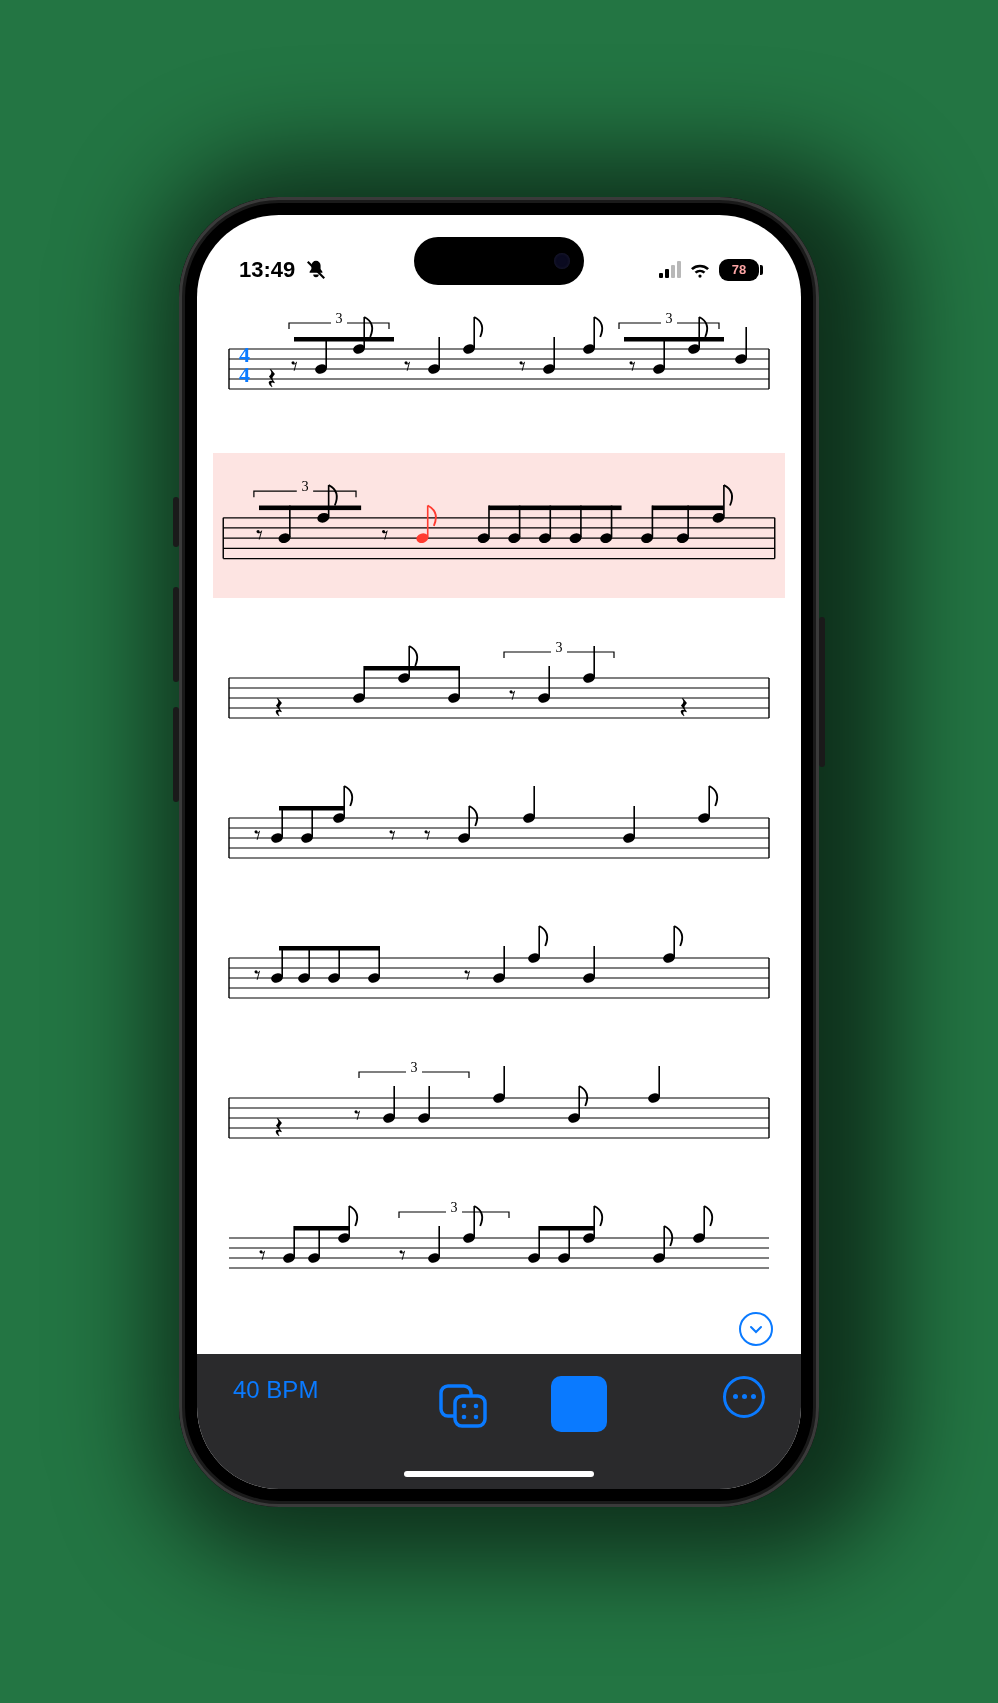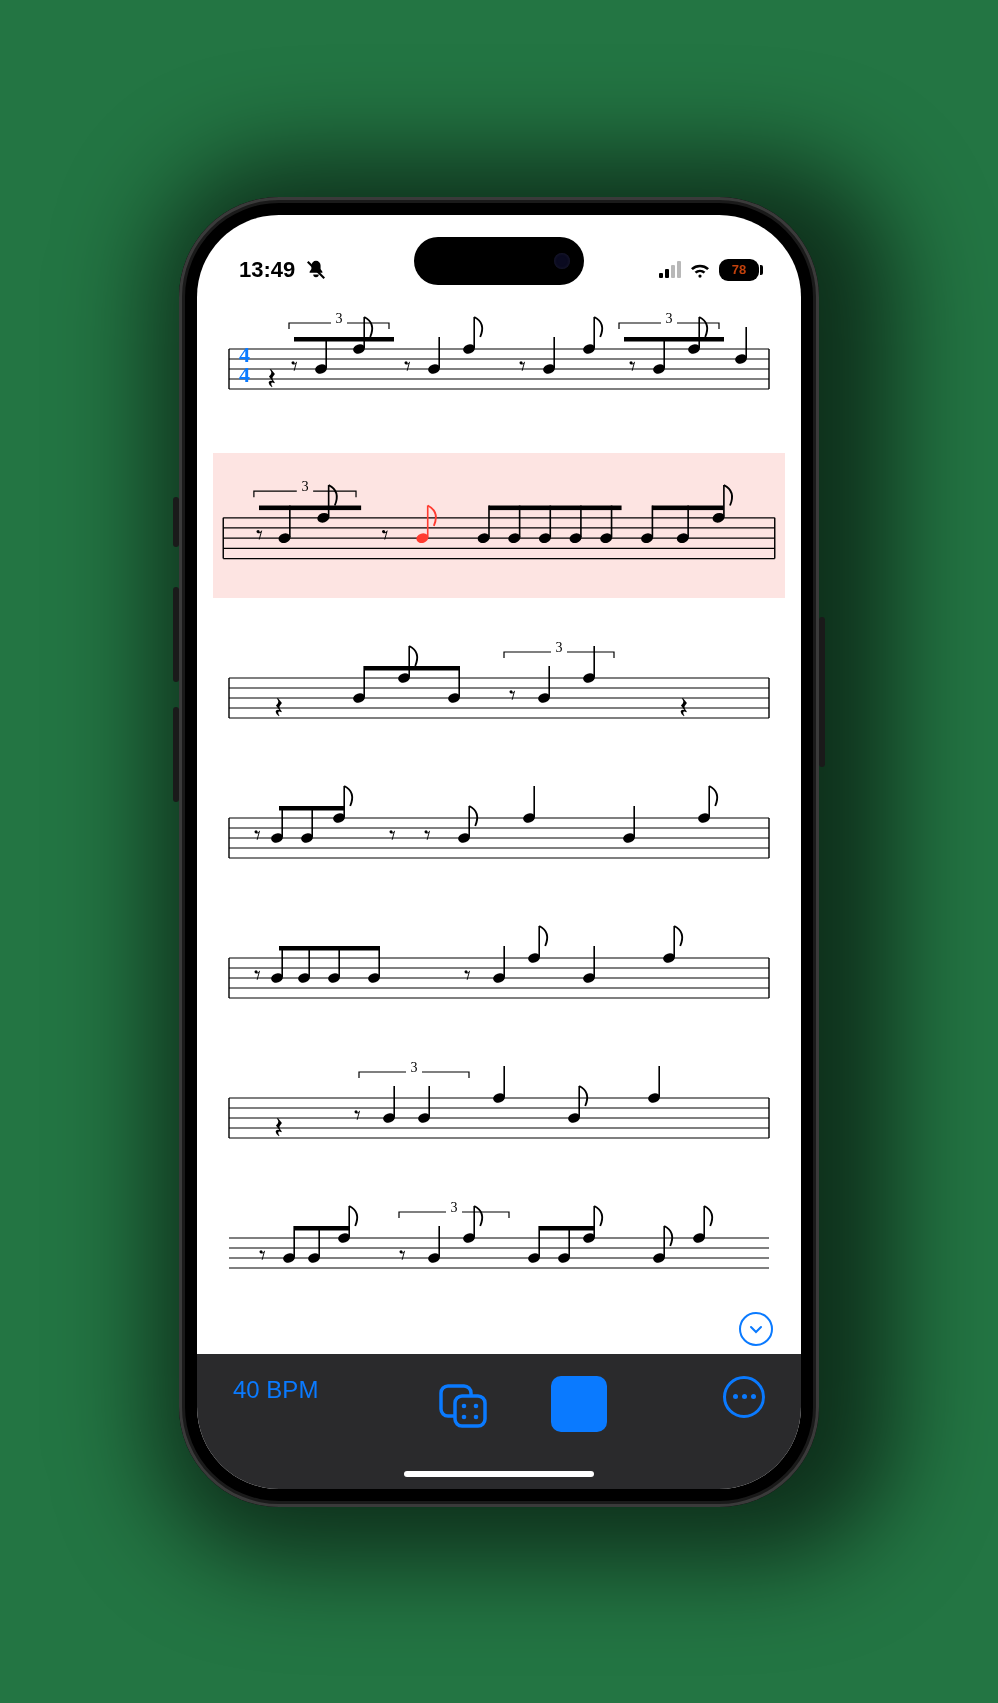--- a/index.html
+++ b/index.html
@@ -86,21 +86,21 @@
   }
   .status-left { display:flex; align-items:center; gap:10px; }
   .status-right { display:flex; align-items:center; gap:8px; }
   .bell-off { width:22px; height:22px; }
   .signal { display:flex; align-items:flex-end; gap:2px; height:16px; }
   .signal span { width:4px; background:#000; border-radius:1px; }
   .signal span.dim { background:#b8b8b8; }
   .wifi { width:22px; height:18px; }
   .battery-pill {
     display:flex; align-items:center; justify-content:center;
-    width:40px; height:22px; background:#000; color:#c2410c;
+    width:40px; height:22px; background:#000; color:#fca5a5;
     border-radius:9px; font-size:13px; font-weight:700;
     position:relative;
   }
   .battery-pill::after{
     content:""; position:absolute; right:-4px; top:6px; width:3px; height:10px;
     background:#000; border-radius:0 2px 2px 0;
   }
 
   
   .content {

